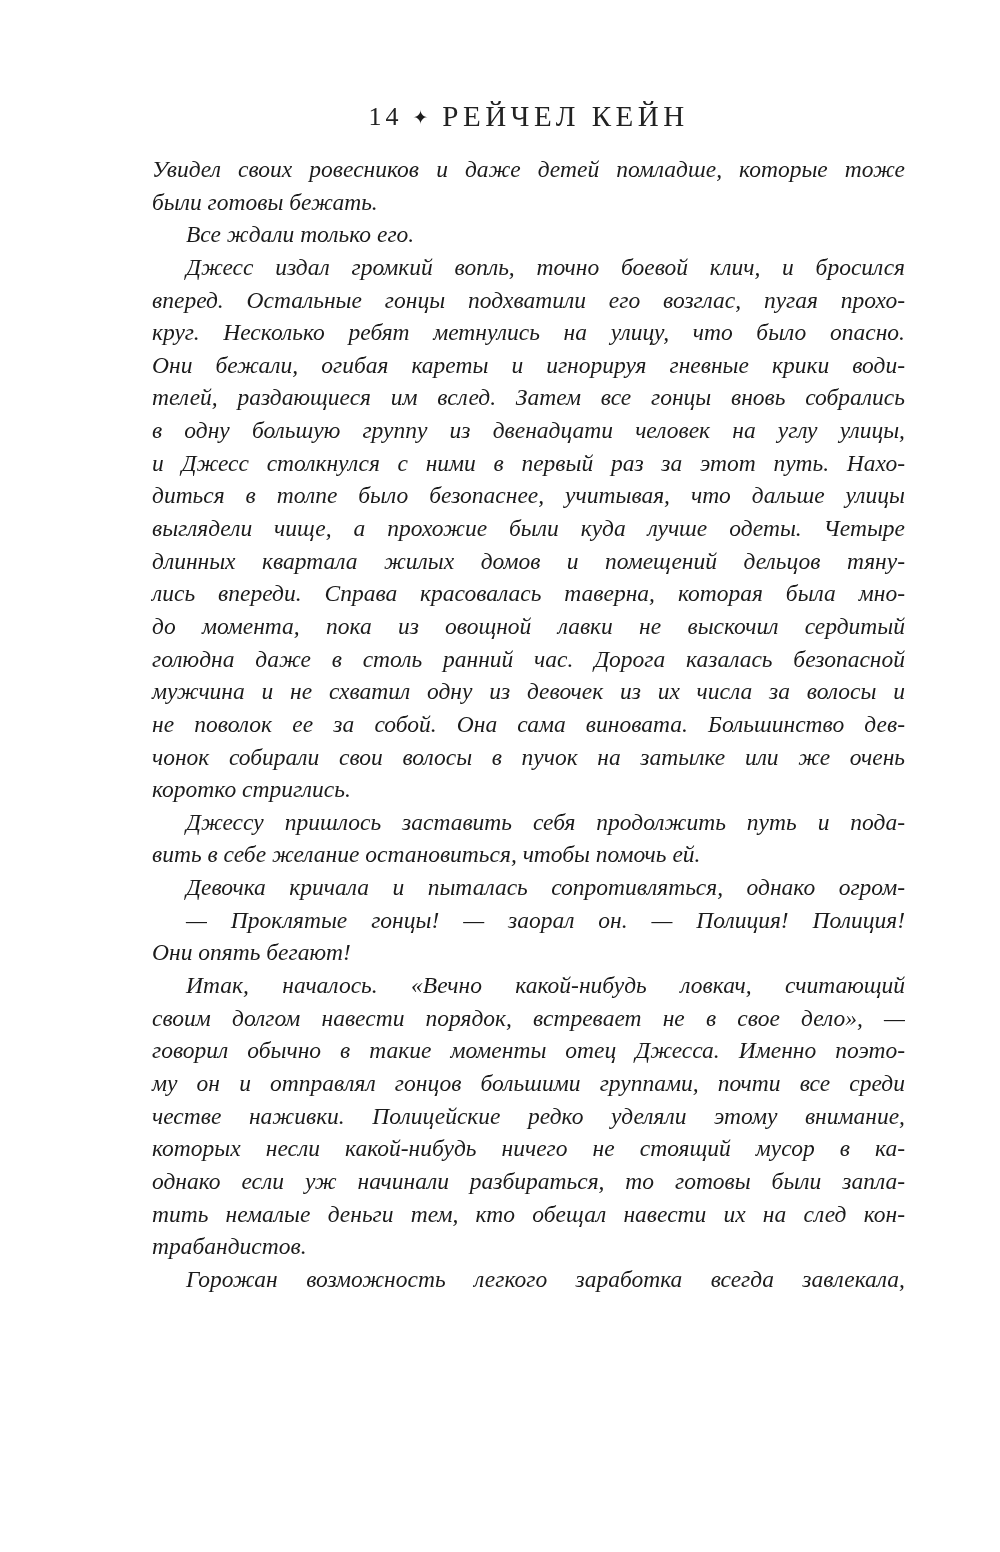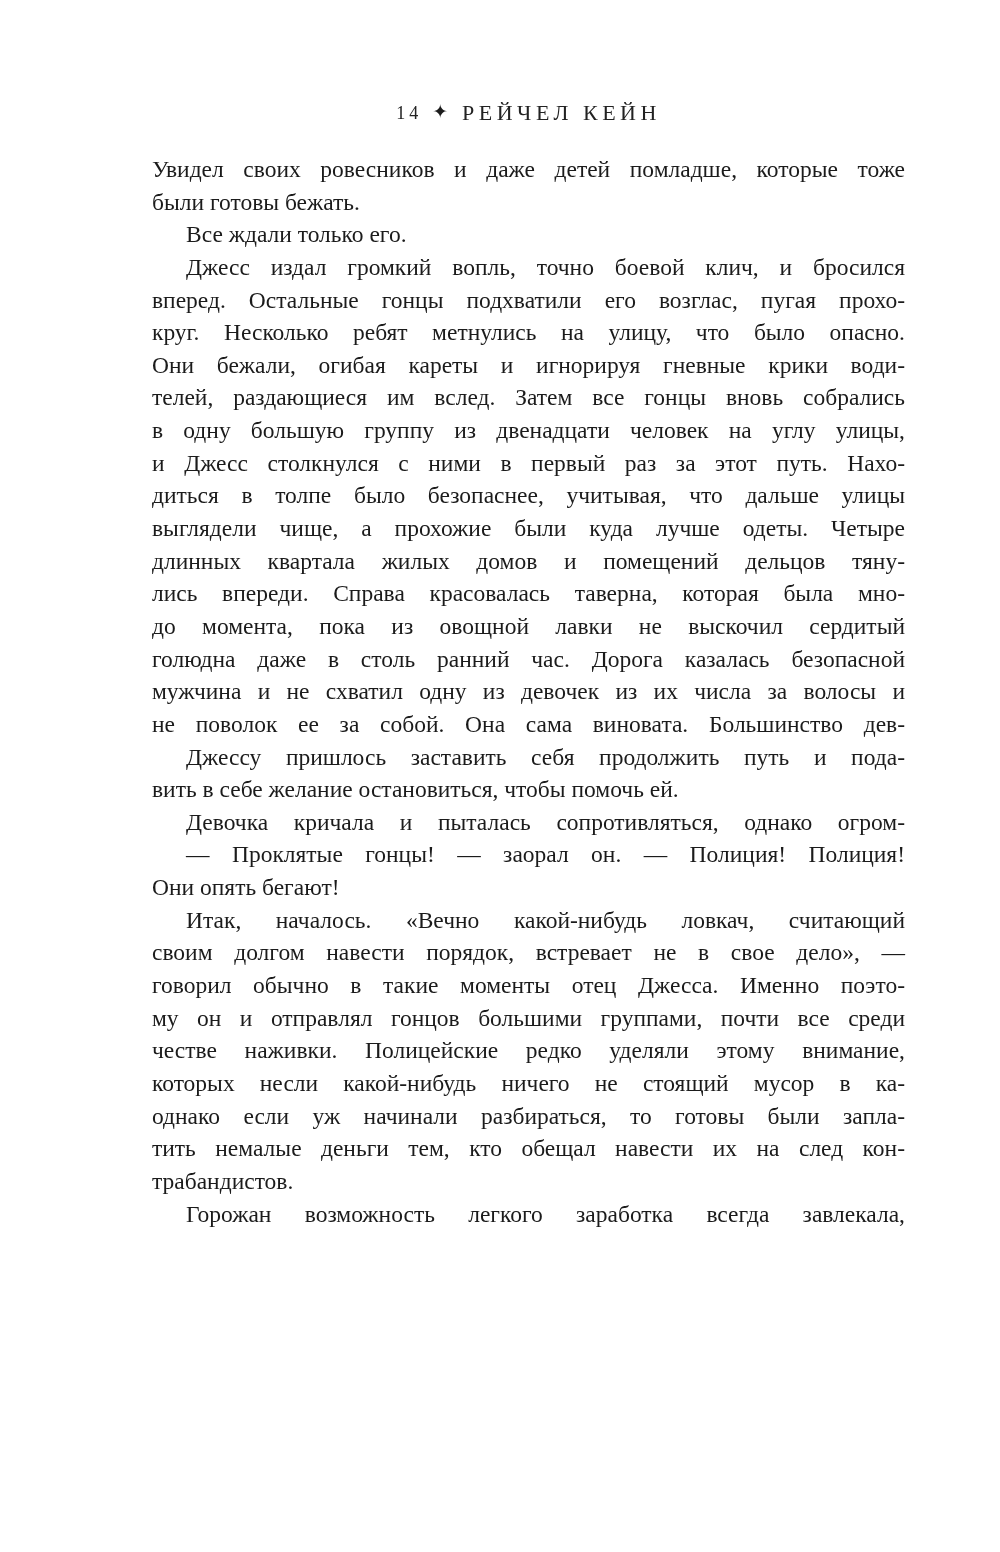--- a/index.html
+++ b/index.html
@@ -21,50 +21,51 @@
   .running-head {
     position: absolute;
     top: 100px;
     left: 152px;
     width: 753px;
     text-align: center;
     white-space: nowrap;
     color: #222222;
   }
   .page-number {
-    font-size: 18px;
+    font-size: 26px;
     letter-spacing: 4px;
     vertical-align: 1px;
     margin-top: 24px;
   }
   .sep-icon {
     font-size: 19px;
     margin: 0 14px 0 10px;
     vertical-align: 2px;
     color: #1c1c1c;
   }
   .author {
-    font-size: 22px;
+    font-size: 29px;
     letter-spacing: 4.5px;
   }
   .text-block {
     position: absolute;
     top: 153px;
     left: 152px;
     width: 753px;
     font-size: 23.5px;
     line-height: 32.65px;
     color: #1b1b1b;
   }
   .line {
     text-align: justify;
     text-align-last: justify;
     white-space: normal;
     height: 32.65px;
     overflow: visible;
+    font-style: italic;
   }
   .line.indent {
     text-indent: 34px;
   }
   .line.last {
     text-align-last: left;
   }
 </style>
 </head>
 <body>
@@ -86,20 +87,22 @@
       <div class="line">в одну большую группу из двенадцати человек на углу улицы,</div>
       <div class="line">и Джесс столкнулся с ними в первый раз за этот путь. Нахо-</div>
       <div class="line">диться в толпе было безопаснее, учитывая, что дальше улицы</div>
       <div class="line">выглядели чище, а прохожие были куда лучше одеты. Четыре</div>
       <div class="line">длинных квартала жилых домов и помещений дельцов тяну-</div>
       <div class="line">лись впереди. Справа красовалась таверна, которая была мно-</div>
       <div class="line">до момента, пока из овощной лавки не выскочил сердитый</div>
       <div class="line">голюдна даже в столь ранний час. Дорога казалась безопасной</div>
       <div class="line">мужчина и не схватил одну из девочек из их числа за волосы и</div>
       <div class="line">не поволок ее за собой. Она сама виновата. Большинство дев-</div>
+      <div class="line">чонок собирали свои волосы в пучок на затылке или же очень</div>
+      <div class="line last">коротко стриглись.</div>
       <div class="line indent">Джессу пришлось заставить себя продолжить путь и пода-</div>
       <div class="line last">вить в себе желание остановиться, чтобы помочь ей.</div>
       <div class="line indent">Девочка кричала и пыталась сопротивляться, однако огром-</div>
       <div class="line indent">— Проклятые гонцы! — заорал он. — Полиция! Полиция!</div>
       <div class="line last">Они опять бегают!</div>
       <div class="line indent">Итак, началось. «Вечно какой-нибудь ловкач, считающий</div>
       <div class="line">своим долгом навести порядок, встревает не в свое дело», —</div>
       <div class="line">говорил обычно в такие моменты отец Джесса. Именно поэто-</div>
       <div class="line">му он и отправлял гонцов большими группами, почти все среди</div>
       <div class="line">честве наживки. Полицейские редко уделяли этому внимание,</div>

